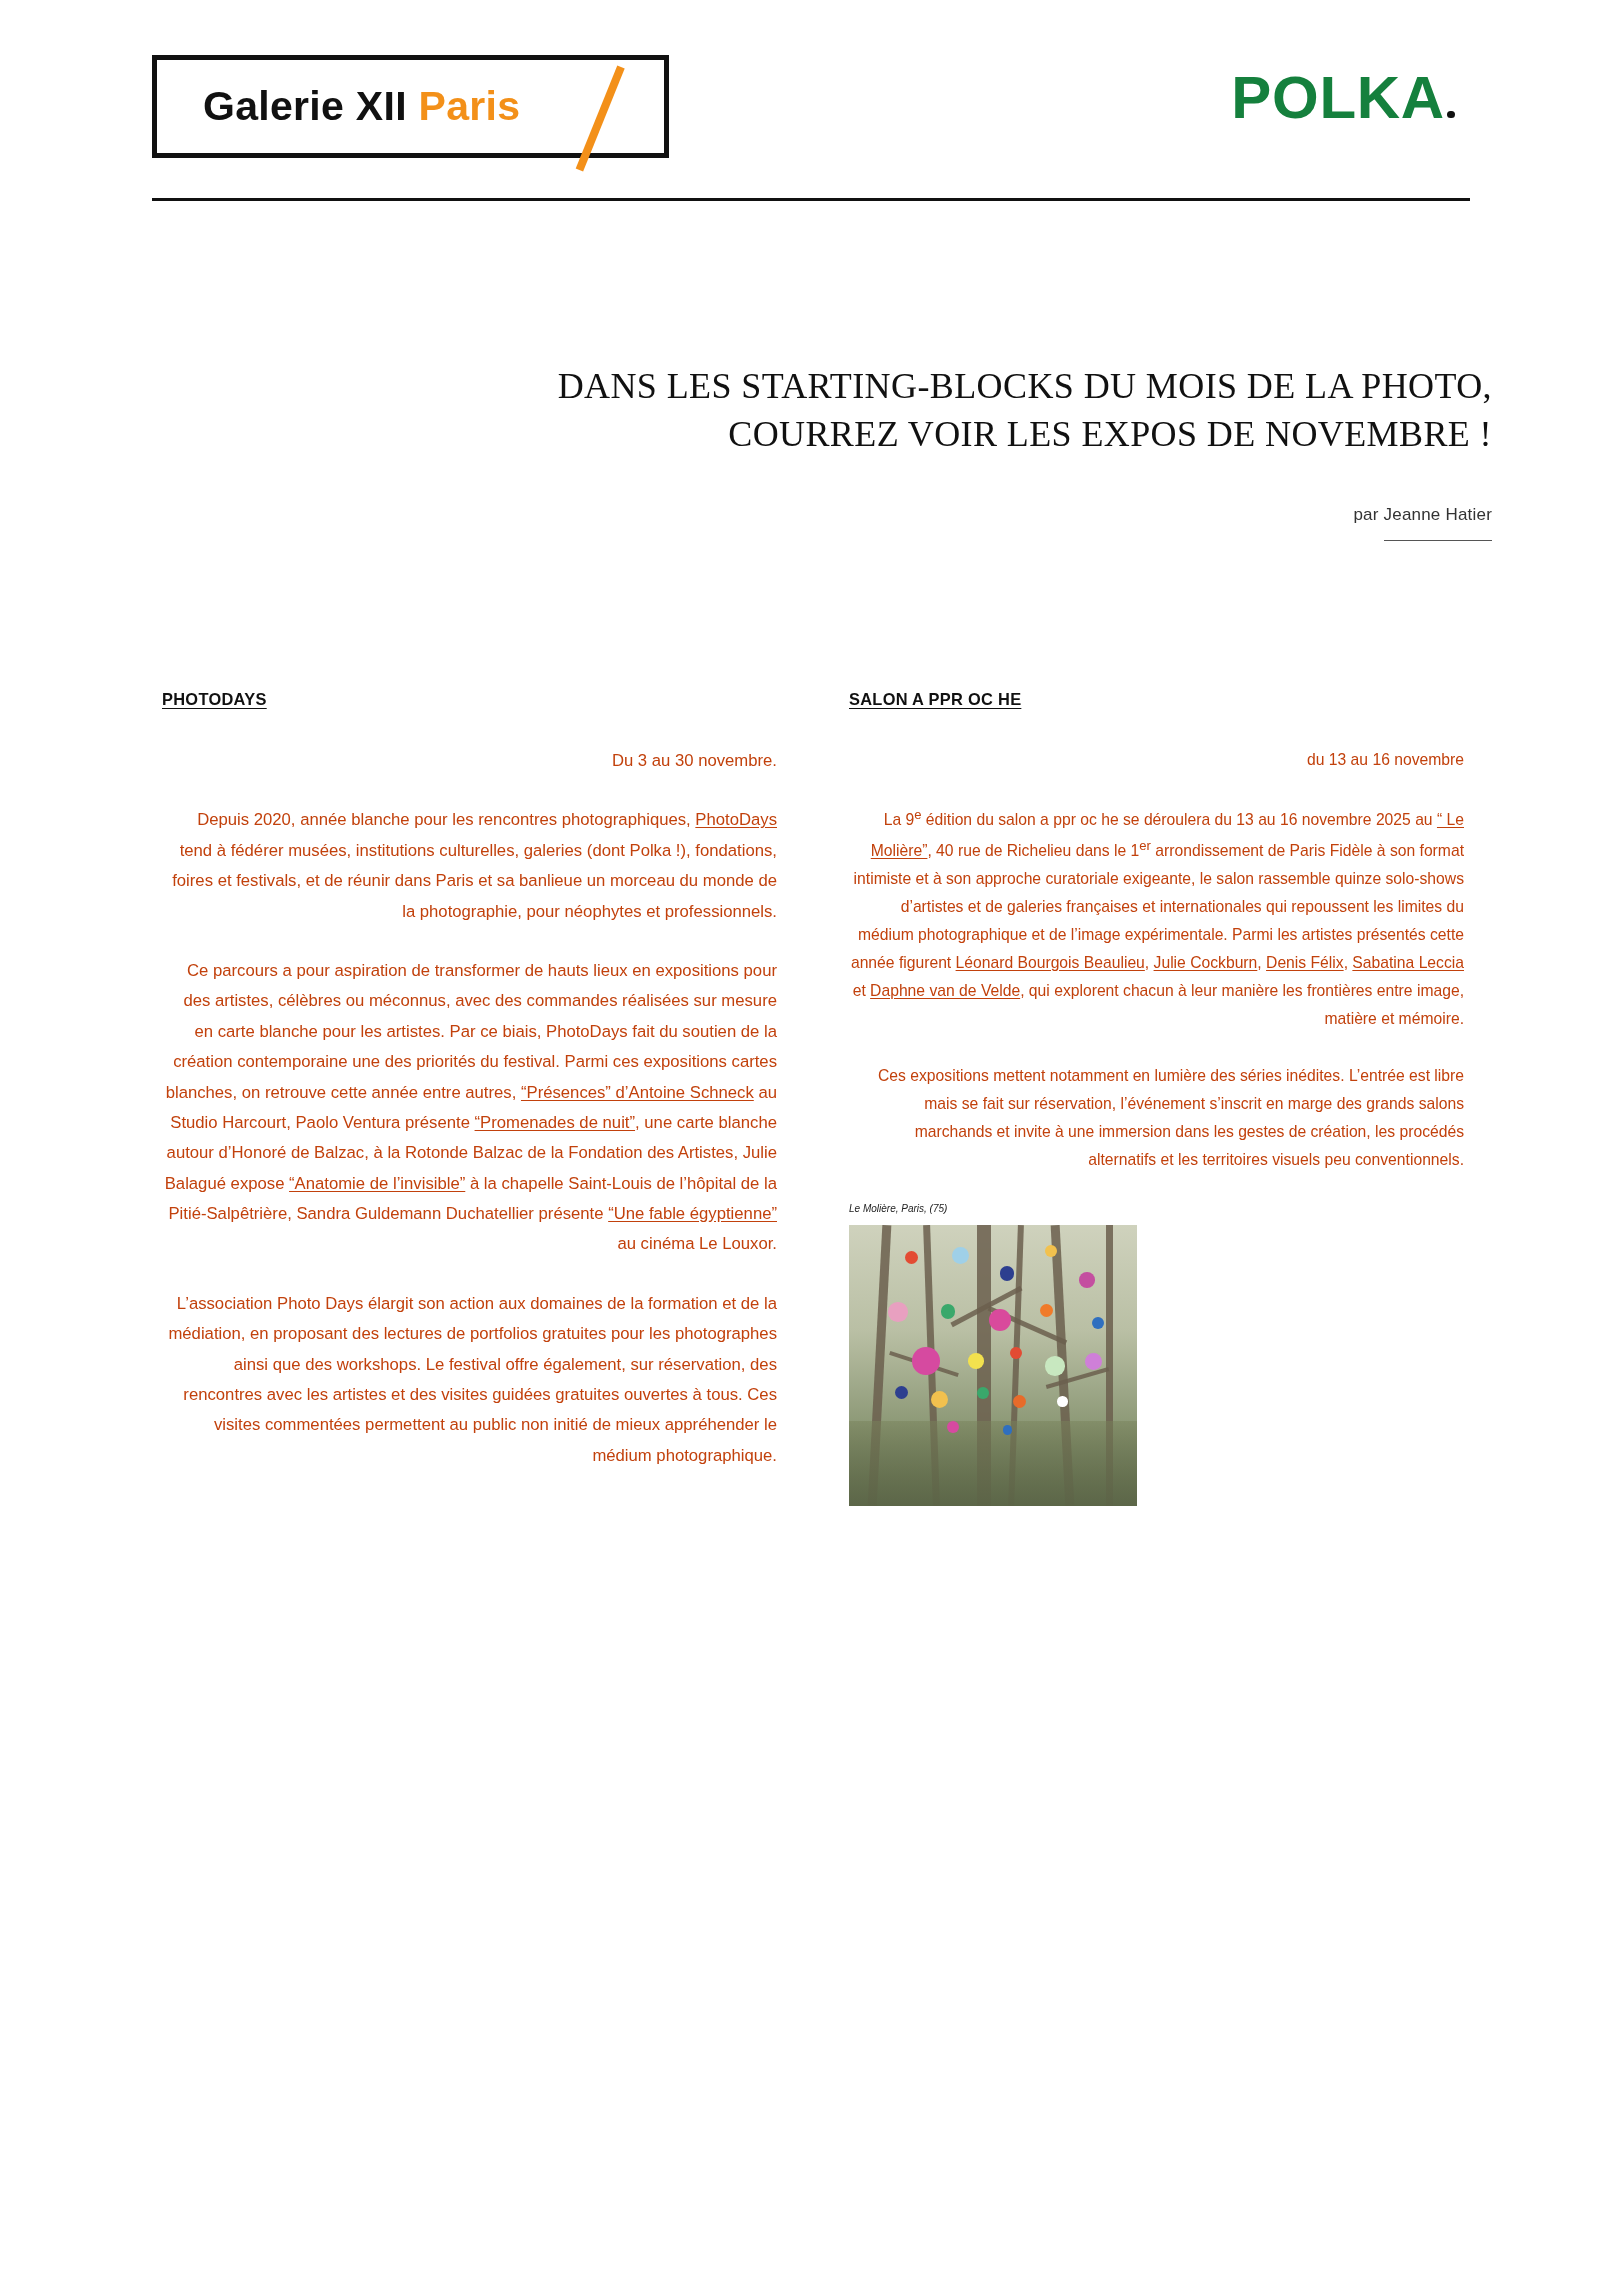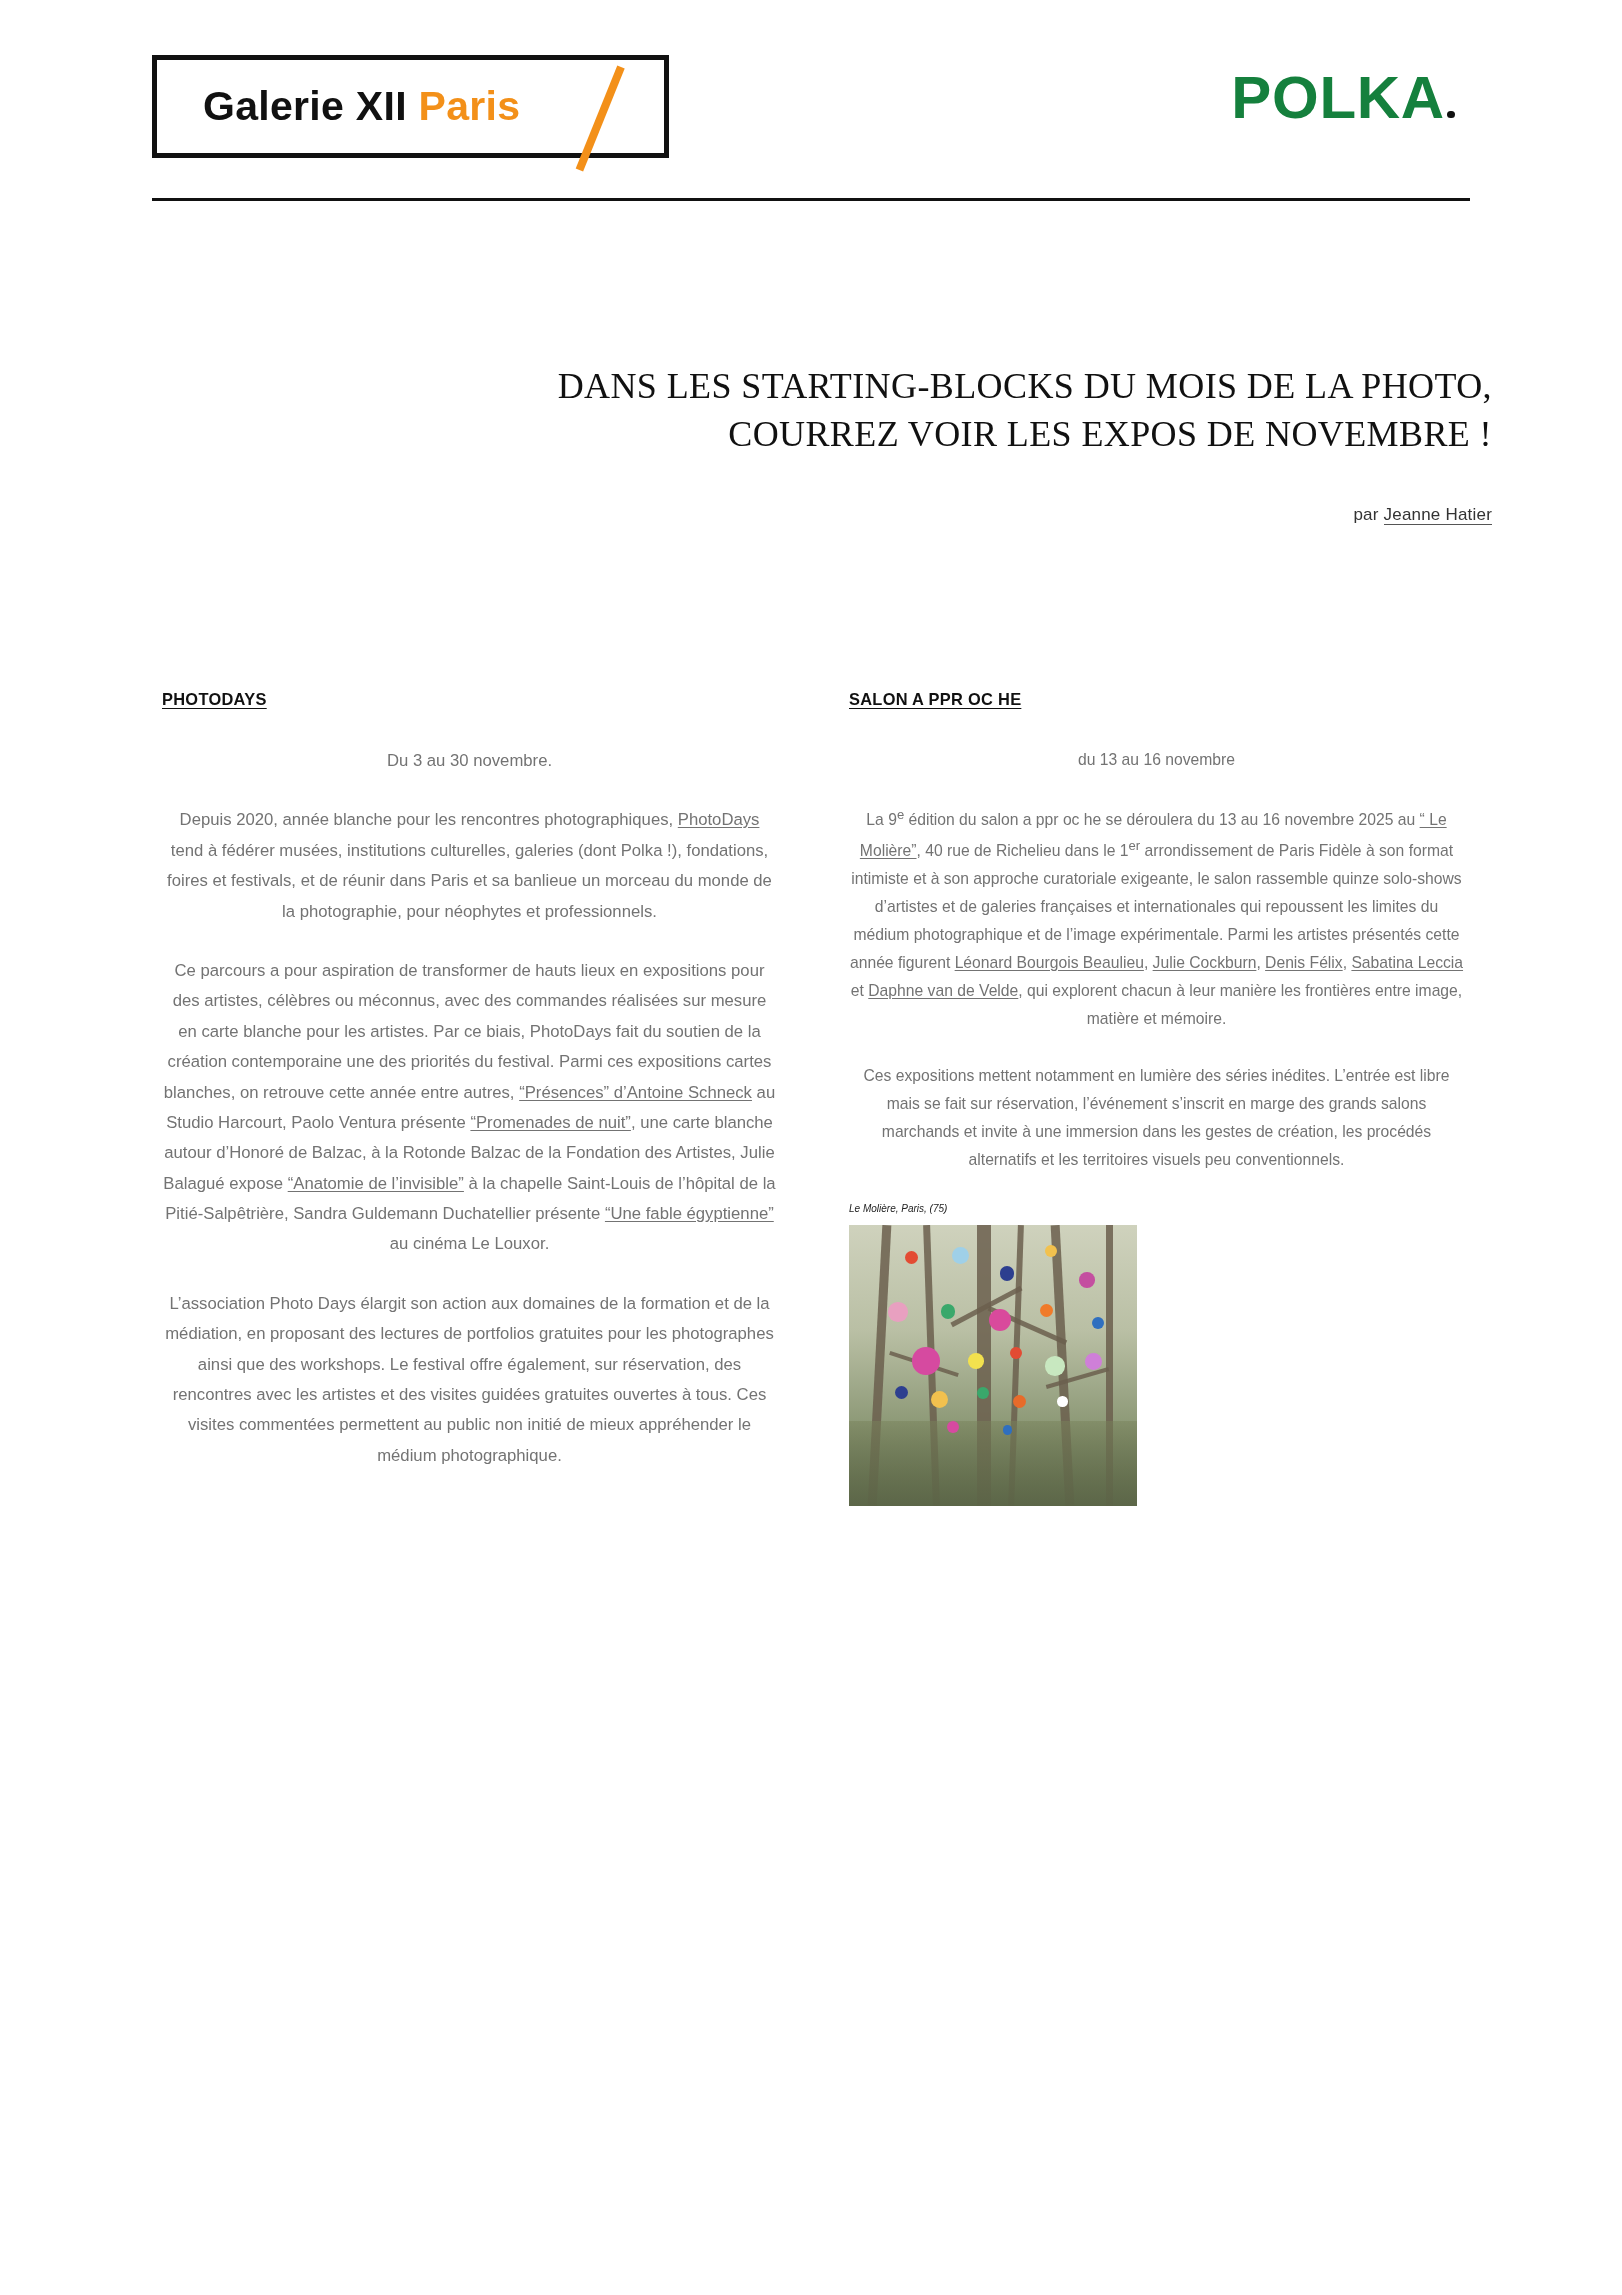--- a/index.html
+++ b/index.html
@@ -117,21 +117,21 @@
     margin: 0;
   }
   .byline {
     margin-top: 47px;
     font-size: 17px;
     color: #333333;
     letter-spacing: 0.2px;
   }
   .byline .author {
     border-bottom: 0.7px solid #555;
-    padding-bottom: 0;
+    padding-bottom: 16px;
   }
 
   
   .columns {
     position: absolute;
     top: 674px;
     left: 162px;
     width: 1302px;
     display: flex;
     gap: 72px;
@@ -144,23 +144,23 @@
     font-weight: bold;
     letter-spacing: 0.3px;
     color: #111111;
     text-decoration: underline;
     text-underline-offset: 2.6px;
     margin-bottom: 37px;
   }
   .para {
     font-size: 16.7px;
     line-height: 1.82;
-    color: #737373;
+    color: #c2410c;
     margin: 0 0 29px 0;
-    text-align: center;
+    text-align: right;
   }
   .col-right .para {
     font-size: 15.7px;
     line-height: 1.78;
   }
   .u {
     text-decoration: underline;
     text-underline-offset: 2px;
   }
   .caption {

